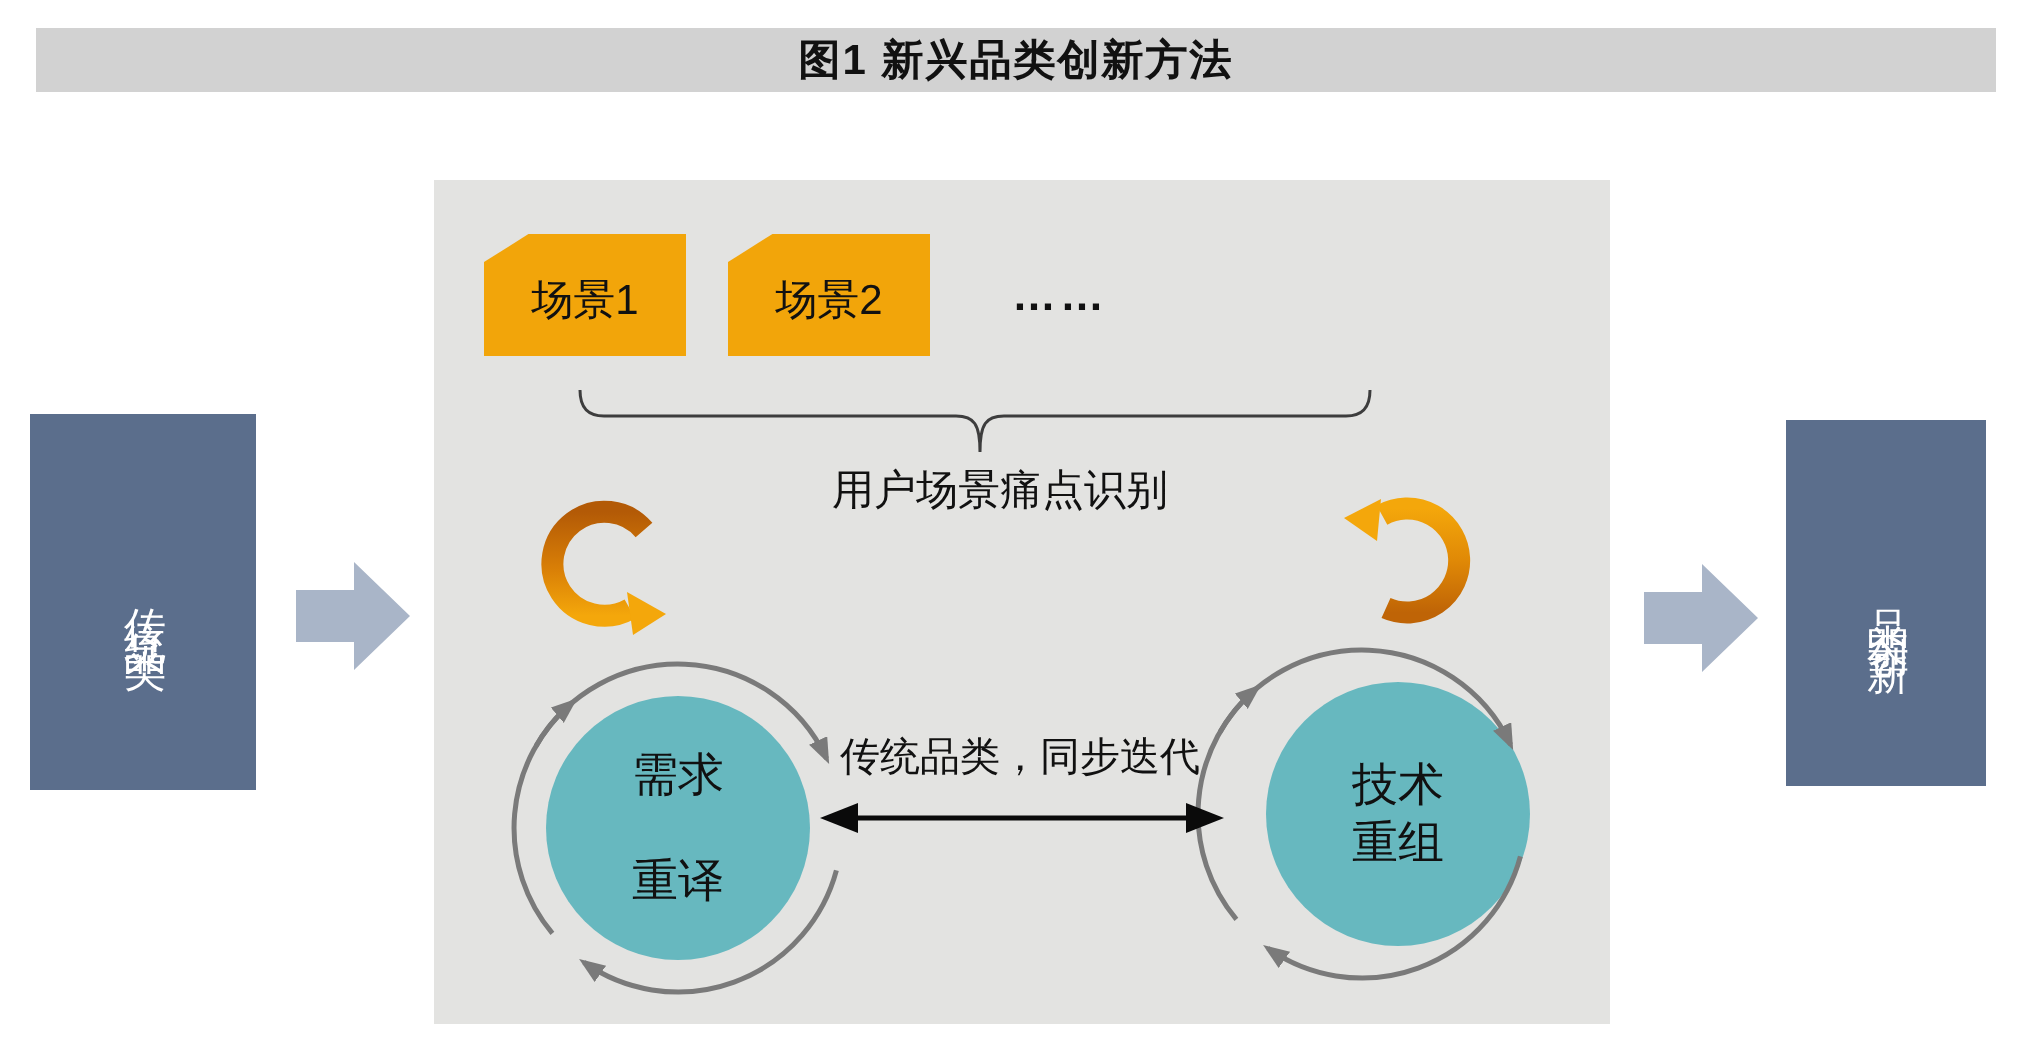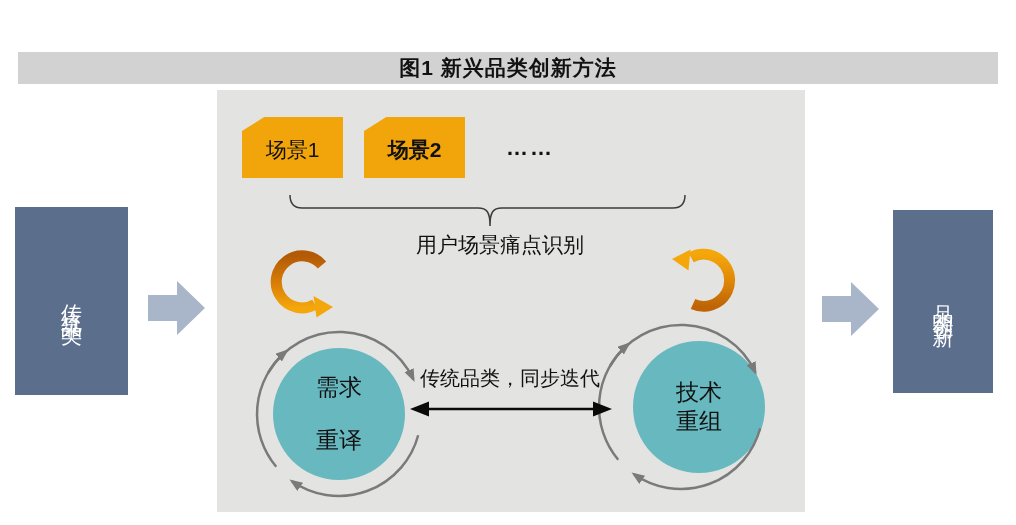--- a/index.html
+++ b/index.html
@@ -5,21 +5,21 @@
   html,body{margin:0;padding:0;background:#ffffff;}
   .stage{
     position:relative;width:1016px;height:525px;background:#ffffff;overflow:hidden;
     font-family:"Liberation Sans","DejaVu Sans",sans-serif;color:var(--text-dark,#111);
   }
   .abs{position:absolute;}
   .title-bar{
     left:18px;top:14px;width:980px;height:32px;
     background:var(--titlebar-bg,#D2D2D2);
     display:flex;align-items:center;justify-content:center;
-    font-size:21px;font-weight:700;letter-spacing:1px;margin-top:38px;
+    font-size:21px;font-weight:700;letter-spacing:1px;
   }
   .panel{
     left:217px;top:90px;width:588px;height:422px;
     background:var(--panel-bg,#E3E3E1);
   }
   .slate-box{
     background:var(--slate,#5B6E8C);
     display:flex;align-items:center;justify-content:center;
   }
   .slate-left{left:15px;top:207px;width:113px;height:188px;}
@@ -30,21 +30,21 @@
   }
   .scene-box{
     top:117px;width:101px;height:61px;
     background:var(--orange,#F2A50A);
     clip-path:polygon(0 23%,22% 0,100% 0,100% 100%,0 100%);
     display:flex;align-items:center;justify-content:center;
     padding-top:5px;box-sizing:border-box;
     font-size:21px;font-weight:500;
   }
   .scene-1{left:242px;}
-  .scene-2{left:364px;font-weight:bold;}
+  .scene-2{left:364px;}
   .scene-n{left:587px;}
   .ellipsis{
     left:490px;top:135px;width:80px;text-align:center;
     font-size:22px;font-weight:700;letter-spacing:2px;
   }
   .brace-caption{
     left:395px;top:231px;width:210px;text-align:center;
     font-size:21px;font-weight:500;
   }
   .circle{

